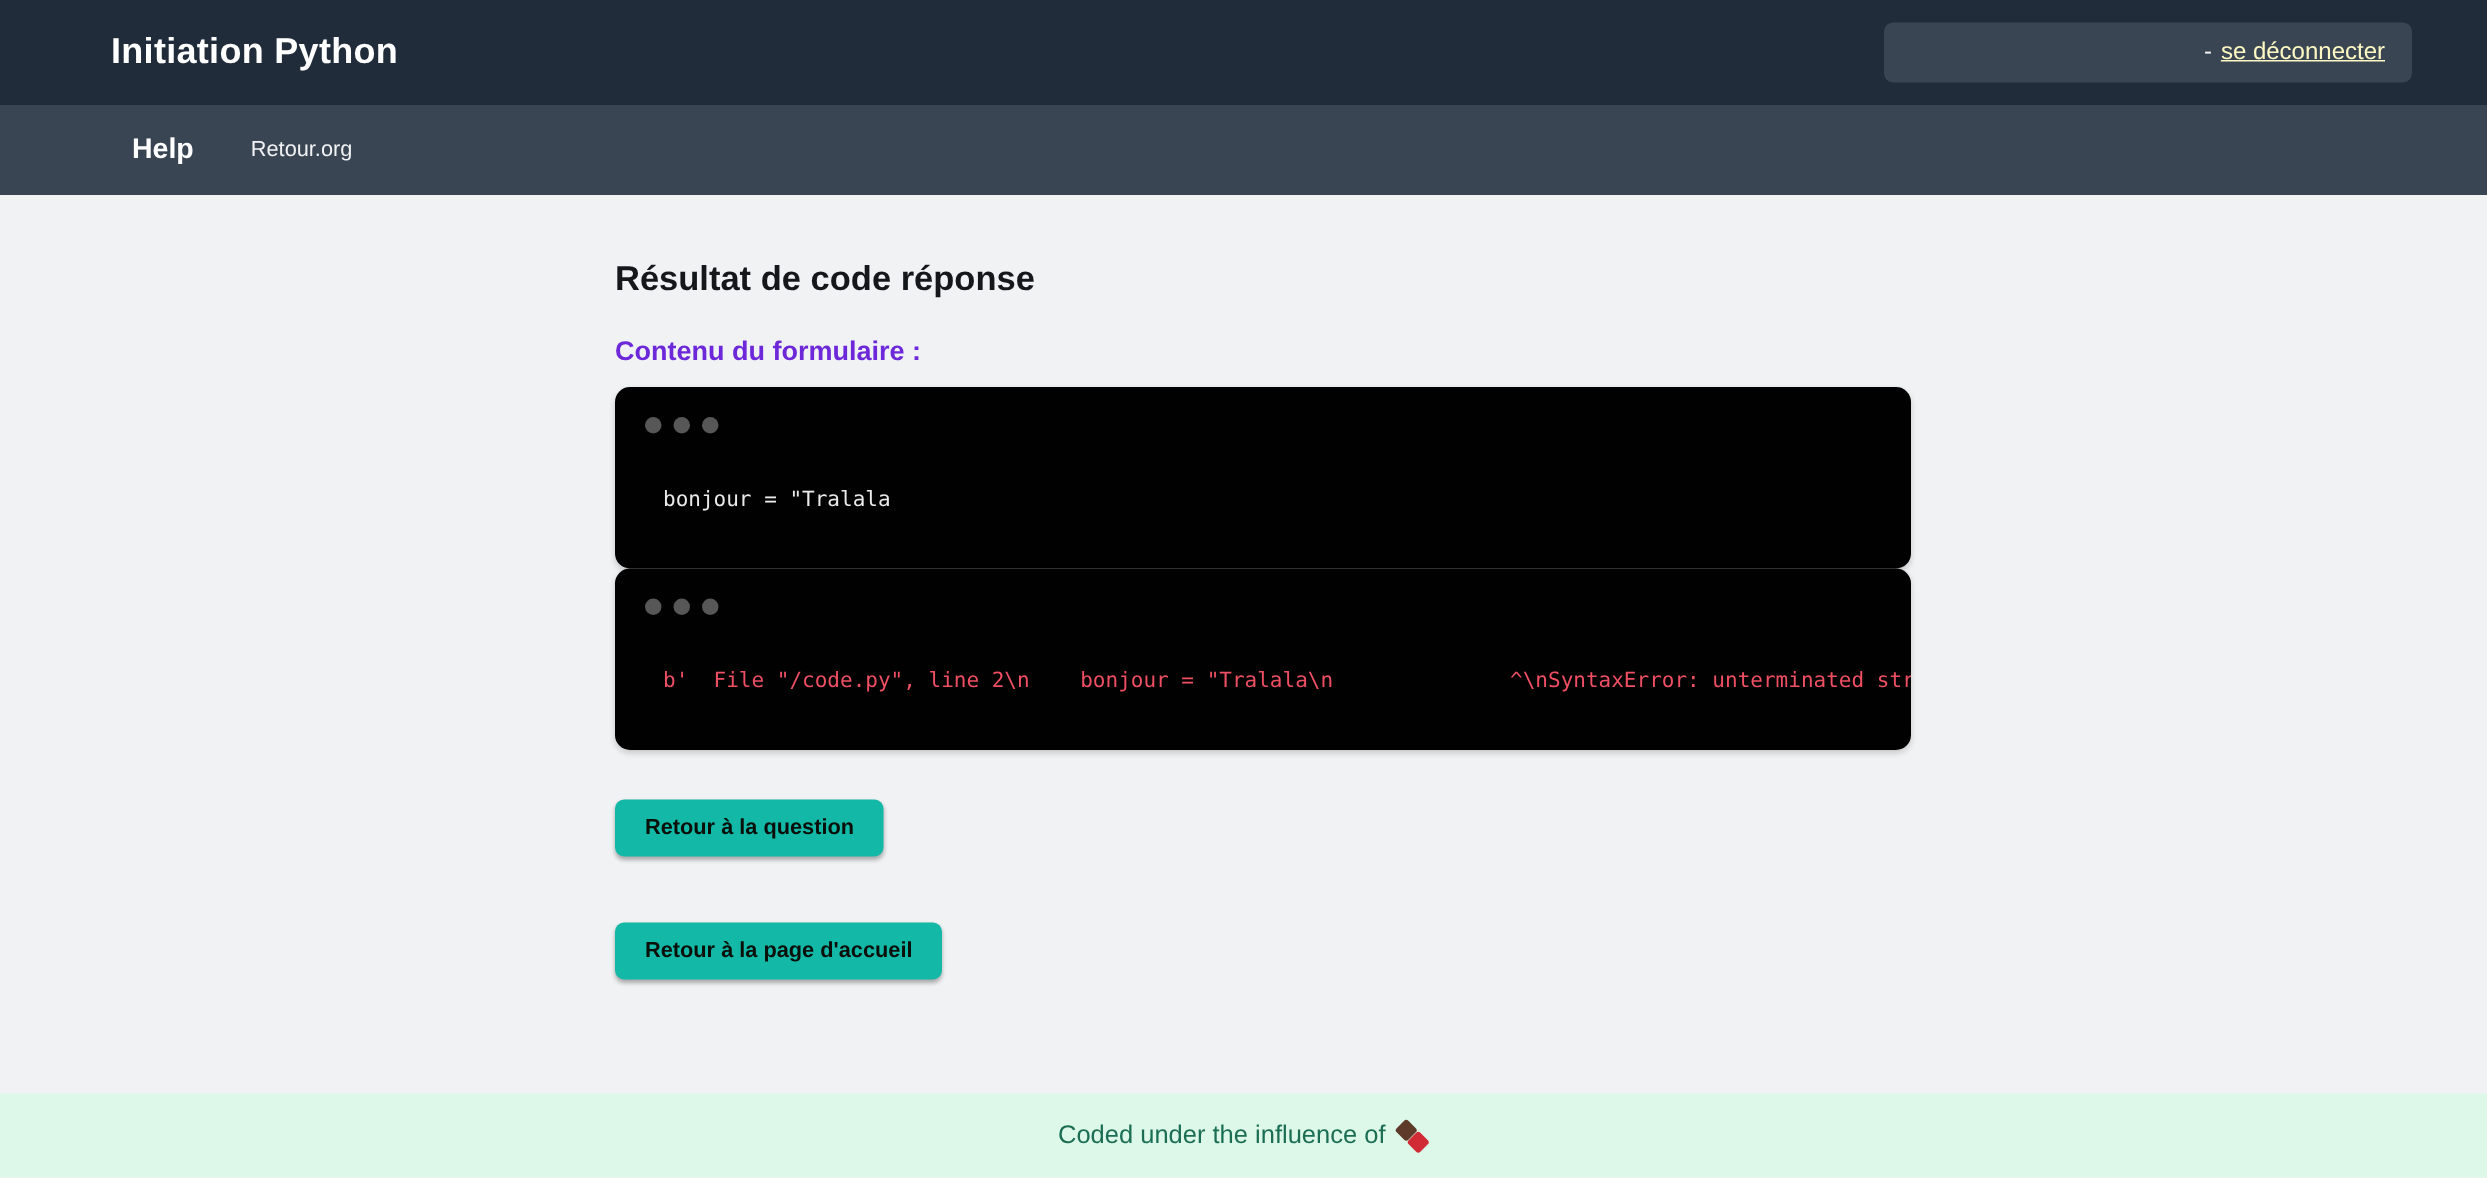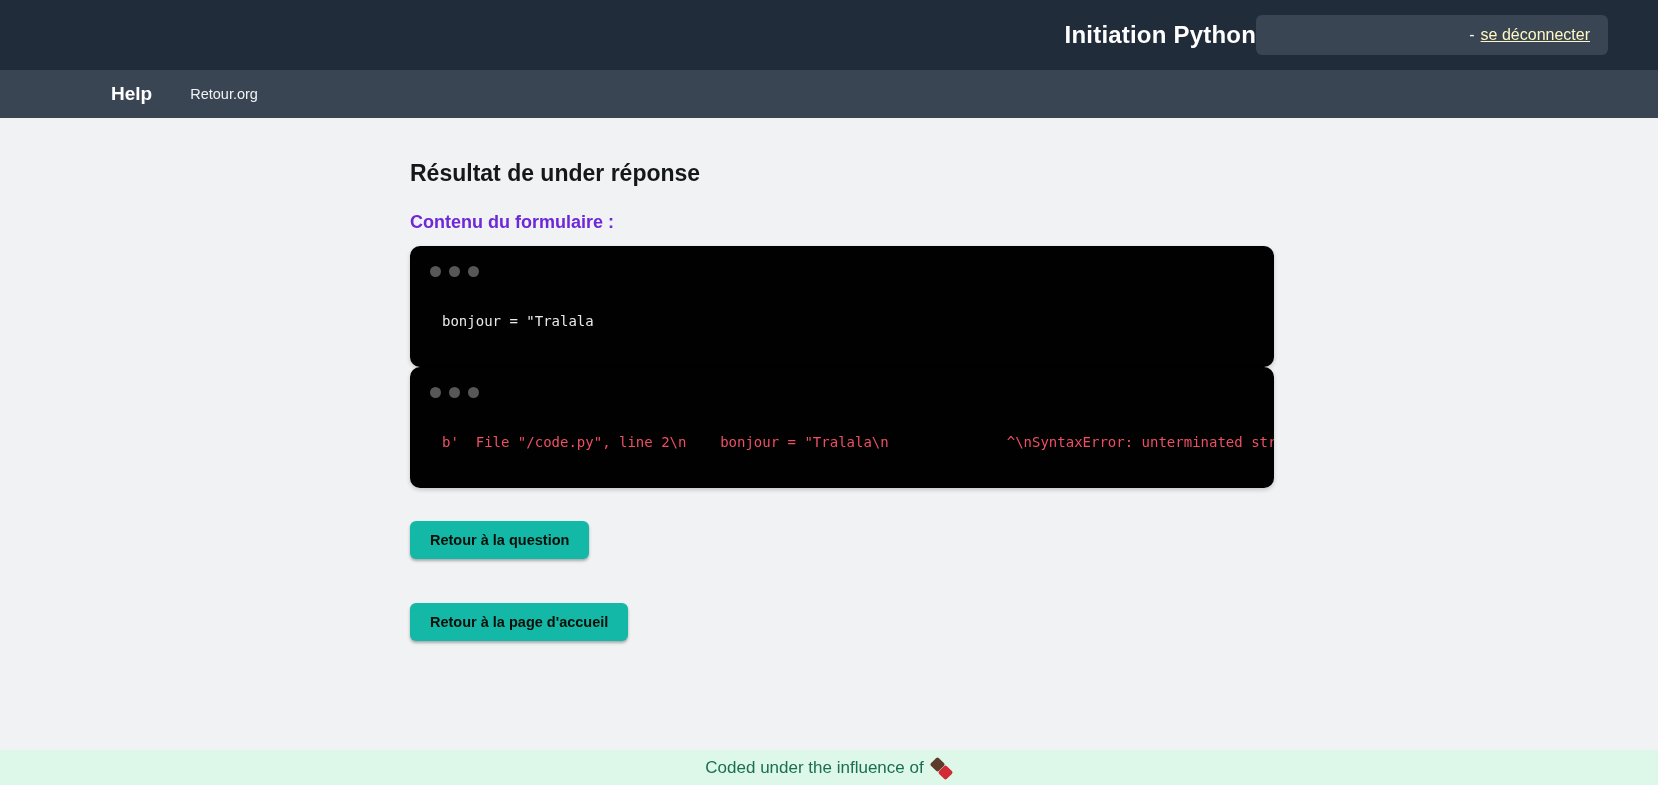--- a/index.html
+++ b/index.html
@@ -11,21 +11,21 @@
     flex-direction: column;
     overflow: hidden;
   }
 
   
   .topnav {
     height: 70px;
     background: #212c3b;
     display: flex;
     align-items: center;
-    justify-content: flex-end;
+    justify-content: space-between;
     padding: 0 50px 0 74px;
     flex: 0 0 auto;
   }
   .brand {
     color: #ffffff;
     font-size: 24px;
     font-weight: 700;
     letter-spacing: 0.2px;
   }
   .logout-box {
@@ -42,25 +42,25 @@
   }
   .logout-box .dash { margin-right: 6px; }
   .logout-link {
     color: #fef9c3;
     text-decoration: underline;
     cursor: pointer;
   }
 
   
   .menubar {
-    height: 48px;
+    height: 60px;
     background: #394552;
     display: flex;
     align-items: center;
-    padding-left: 111px;
+    padding-left: 88px;
     gap: 38px;
     flex: 0 0 auto;
   }
   .menu-item-primary {
     color: #ffffff;
     font-size: 19px;
     font-weight: 700;
     cursor: pointer;
   }
   .menu-item {
@@ -132,21 +132,21 @@
     font-size: 14.5px;
     font-weight: 600;
     cursor: pointer;
     box-shadow: 0 2px 3px rgba(0,0,0,0.3);
   }
   .btn-form + .btn-form .btn-green { margin-top: 44px; }
 
   
   .footer {
     flex: 0 0 auto;
-    height: 35px;
+    height: 56px;
     background: #ddf8e9;
     display: flex;
     align-items: center;
     justify-content: center;
     gap: 7px;
     color: #1b6e54;
     font-size: 17px;
   }
   .emoji-choco {
     position: relative;
@@ -175,21 +175,21 @@
 </header>
 
 <nav class="menubar">
   <span class="menu-item-primary">Help</span>
   <span class="menu-item">Retour.org</span>
 </nav>
 
 <main class="main">
   <div class="container">
 
-    <h1 class="page-title">Résultat de under réponse</h1>
+    <h1 class="page-title">Résultat de code réponse</h1>
 
     <h2 class="section-heading">Contenu du formulaire :</h2>
     <div class="terminal">
       <div class="terminal-dots">
         <span></span>
           <span></span>
           <span></span>
       </div>
       <code class="terminal-code">bonjour = "Tralala</code>
     </div>

